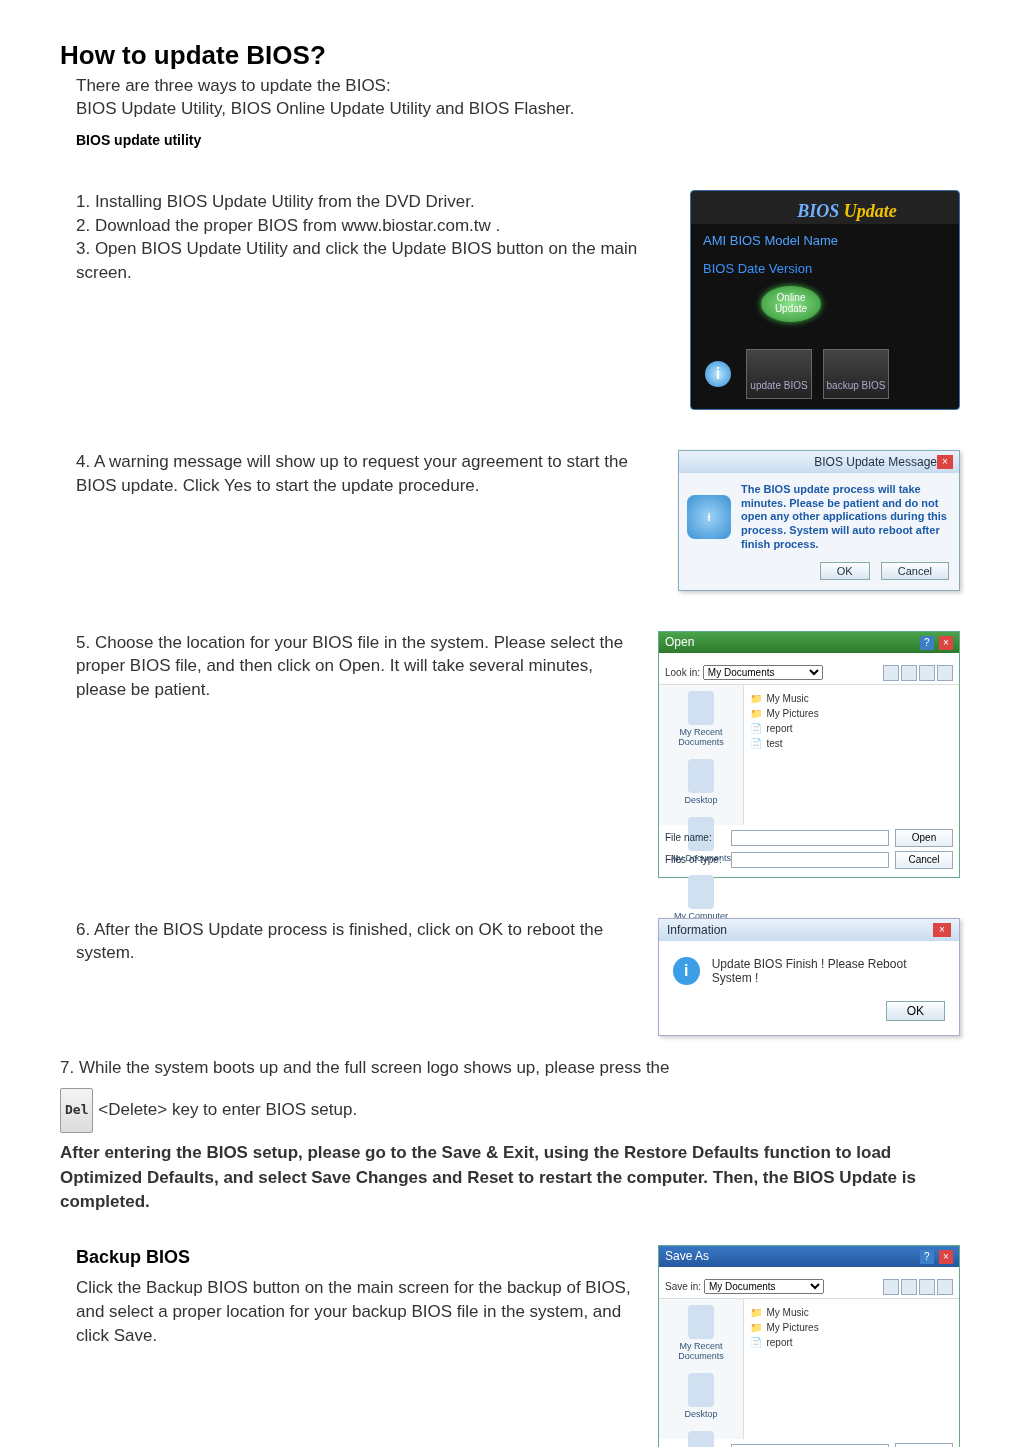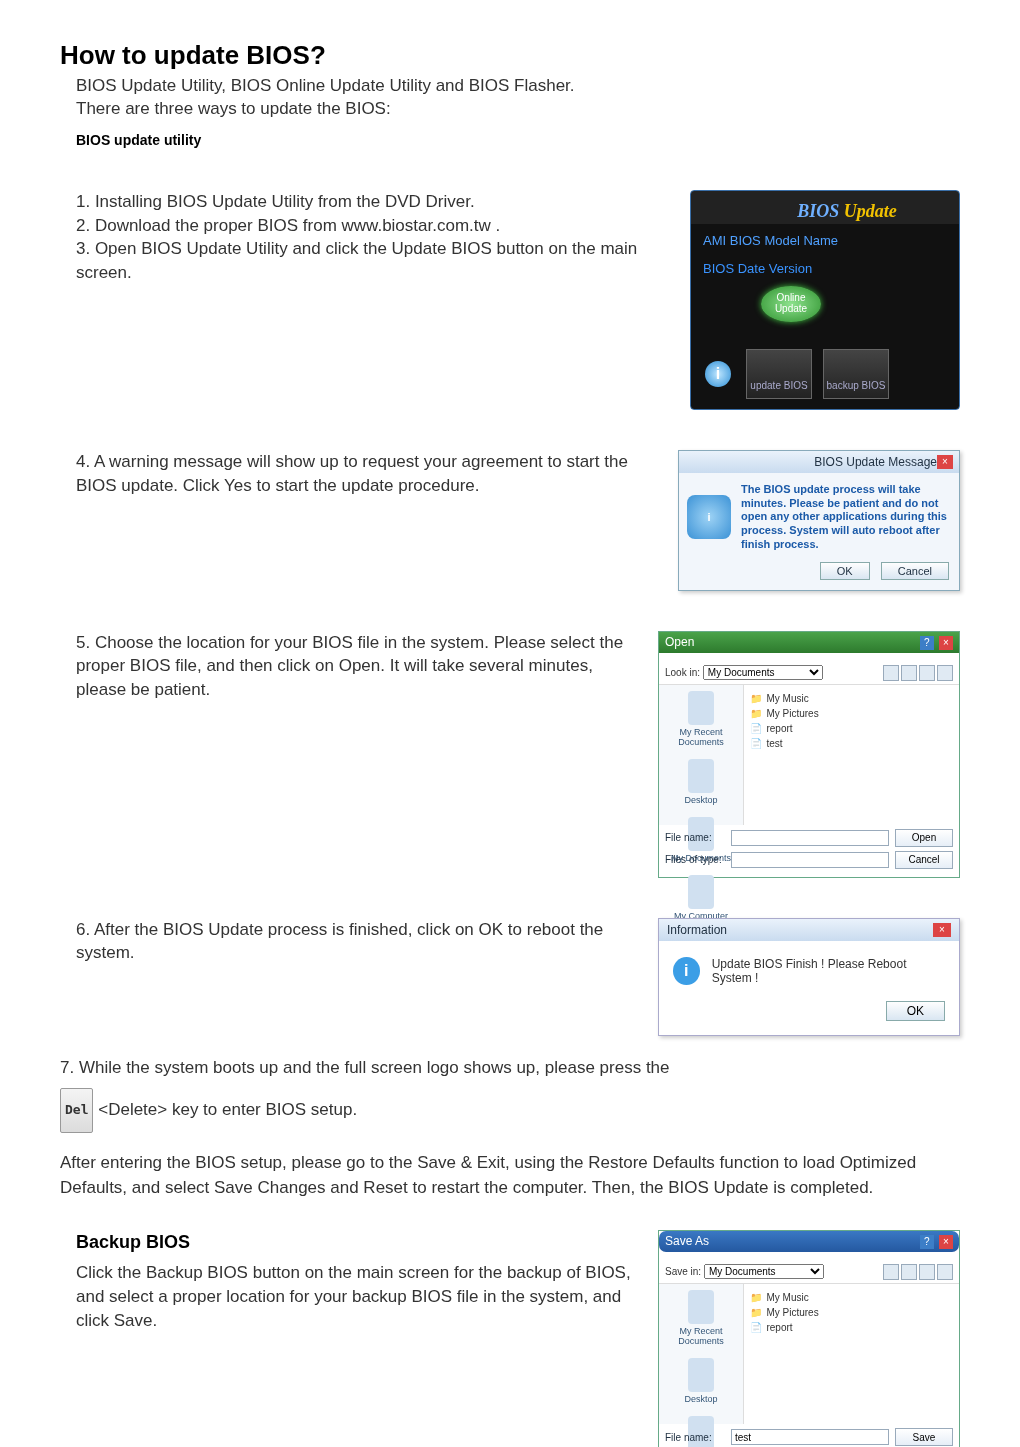--- a/index.html
+++ b/index.html
@@ -125,21 +125,21 @@
     color:#234;
   }
 
   .filedlg {
     width: 300px; border:1px solid #6a8; background:#fff; font-size:10px;
   }
   .filedlg .titlebar {
     background: linear-gradient(#4aa34a,#2d7a2d); color:#fff; padding:3px 6px;
     font-size:12px; display:flex; justify-content:space-between;
   }
-  .filedlg .titlebar.blue { background: linear-gradient(#3a78c4,#2458a0); border-radius: 7px; }
+  .filedlg .titlebar.blue { background: linear-gradient(#3a78c4,#2458a0); }
   .filedlg .helpclose span { display:inline-block; width:14px; height:14px; text-align:center; line-height:14px; font-size:10px; margin-left:2px;}
   .filedlg .helpclose .q{ background:#3c7ec7; color:#fff;}
   .filedlg .helpclose .x{ background:#d44; color:#fff;}
   .filedlg .toolbar { padding:4px 6px; border-bottom:1px solid #ddd;margin-top:8px; }
   .filedlg .toolbar select { width:120px; font-size:10px; }
   .filedlg .toolbar .icons { float:right; }
   .filedlg .toolbar .icons span { display:inline-block; width:14px; height:14px; margin-left:2px; background:#e0eaf3; border:1px solid #9ab; }
   .filedlg .main { display:flex; height:140px; }
   .filedlg .places { width:84px; background:#f5f8fb; border-right:1px solid #ddd; text-align:center; font-size:9px; color:#357; }
   .filedlg .places div { padding:6px 0; }
@@ -169,22 +169,22 @@
   }
   .infobox .btns { text-align:right; padding:0 14px 14px; }
   .infobox button { font-size:12px; padding:2px 20px; border:1px solid #8aa; background:linear-gradient(#fefefe,#d9e6f2);}
 
 </style>
 </head>
 <body>
 
 <h1>How to update BIOS?</h1>
 <div class="intro">
+  <div>There are three ways to update the BIOS:</div>
   <div>BIOS Update Utility, BIOS Online Update Utility and BIOS Flasher.</div>
-  <div>There are three ways to update the BIOS:</div>
   <h2>BIOS update utility</h2>
 </div>
 
 <div class="section">
   <div class="text">
     <div>1. Installing BIOS Update Utility from the DVD Driver.</div>
     <div>2. Download the proper BIOS from www.biostar.com.tw .</div>
     <div>3. Open BIOS Update Utility and click the Update BIOS button on the main screen.</div>
   </div>
   <div class="img">
@@ -286,21 +286,21 @@
     </div>
   </div>
 </div>
 
 <div class="after-steps">
   <div>7. While the system boots up and the full screen logo shows up, please press the</div>
   <div style="margin-top:8px;">
     <span class="del-key">Del</span>
     <span>&lt;Delete&gt; key to enter BIOS setup.</span>
   </div>
-  <div style="margin-top:18px;">After entering the BIOS setup, please go to the Save &amp; Exit, using the Restore Defaults function to load Optimized Defaults, and select Save Changes and Reset to restart the computer. Then, the BIOS Update is completed.</div>
+  <div style="margin-top:8px;font-weight:bold;">After entering the BIOS setup, please go to the Save &amp; Exit, using the Restore Defaults function to load Optimized Defaults, and select Save Changes and Reset to restart the computer. Then, the BIOS Update is completed.</div>
 </div>
 
 <div class="section" style="margin-top:30px;">
   <div class="text nopad">
     <h3>Backup BIOS</h3>
     <div>Click the Backup BIOS button on the main screen for the backup of BIOS, and select a proper location for your backup BIOS file in the system, and click Save.</div>
   </div>
   <div class="img">
     <div class="filedlg">
       <div class="titlebar blue">

